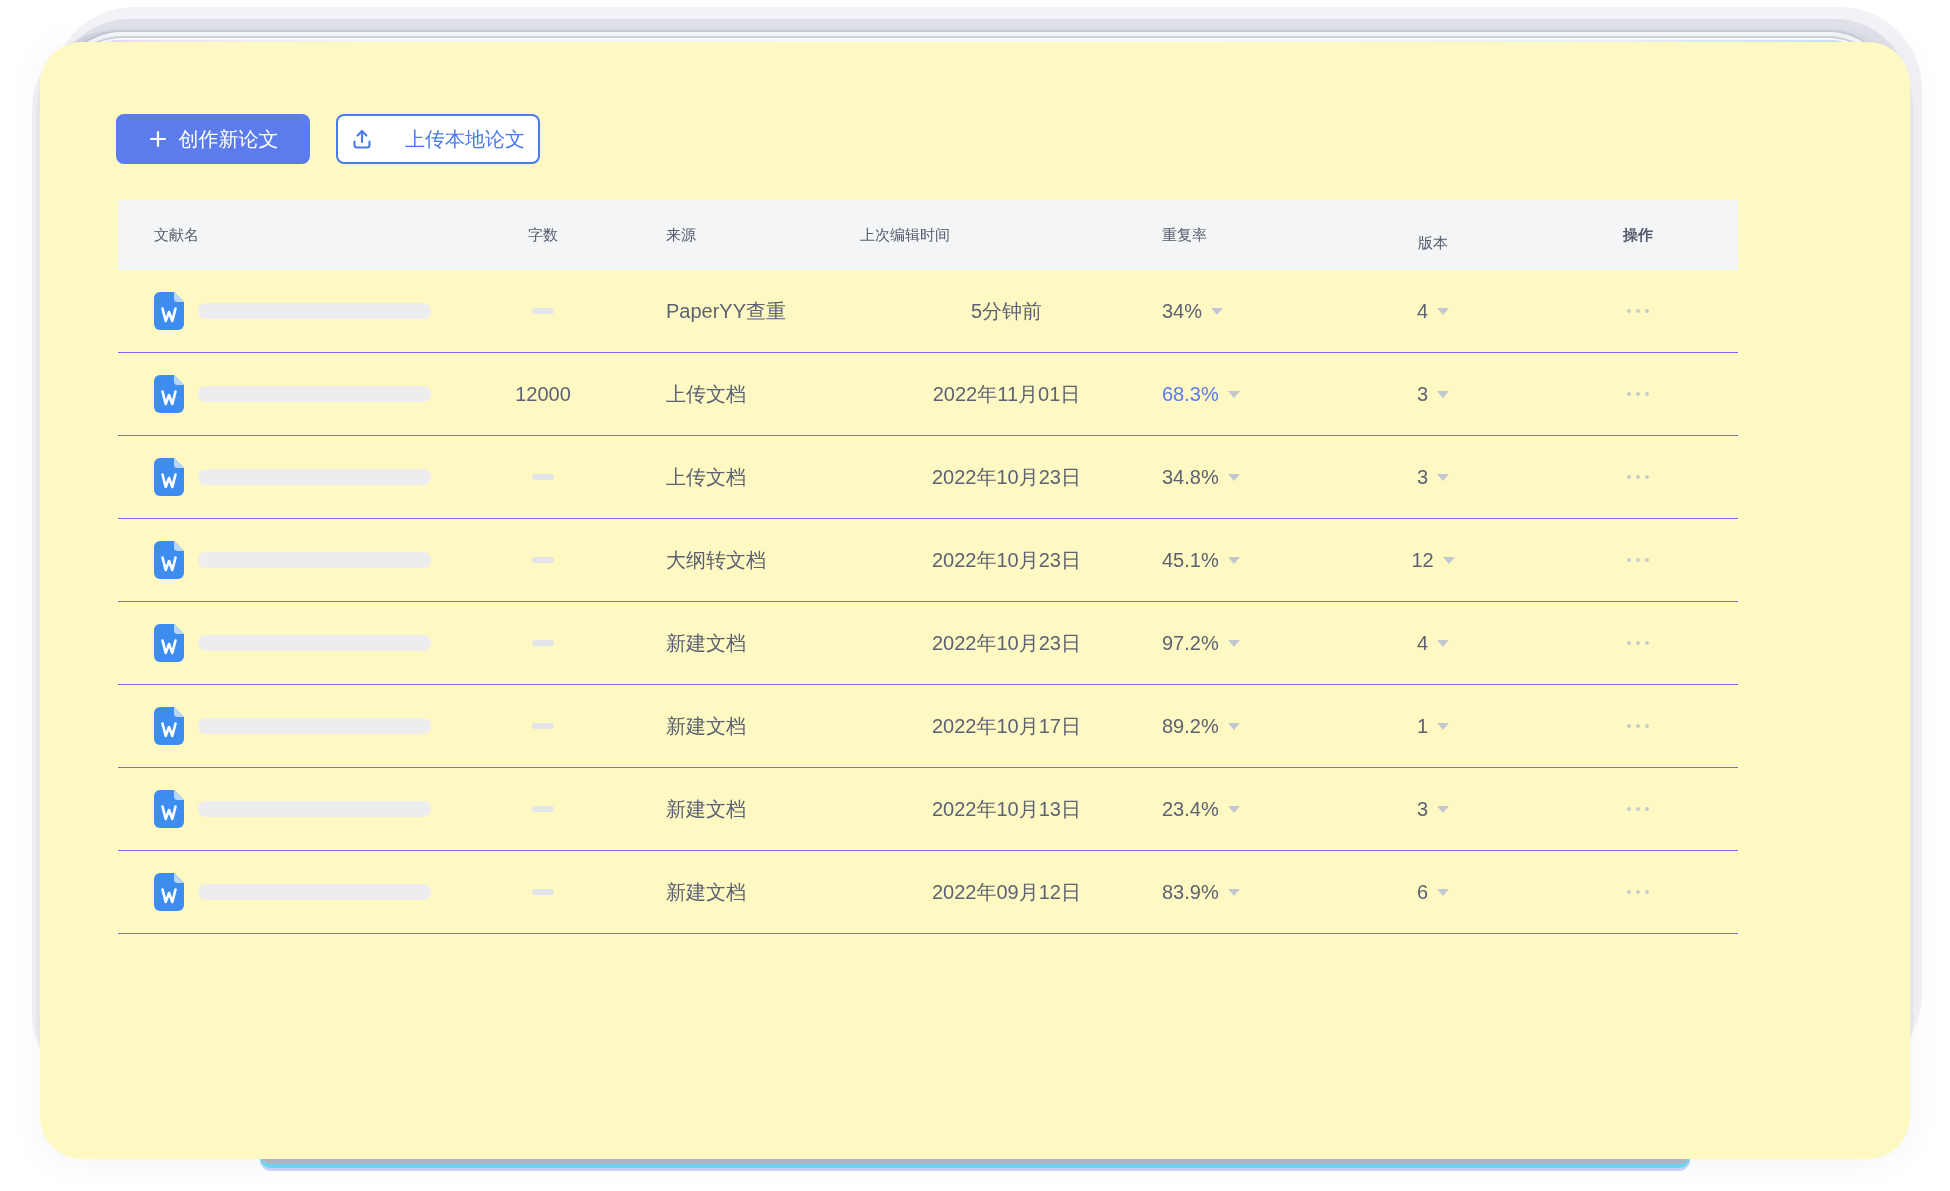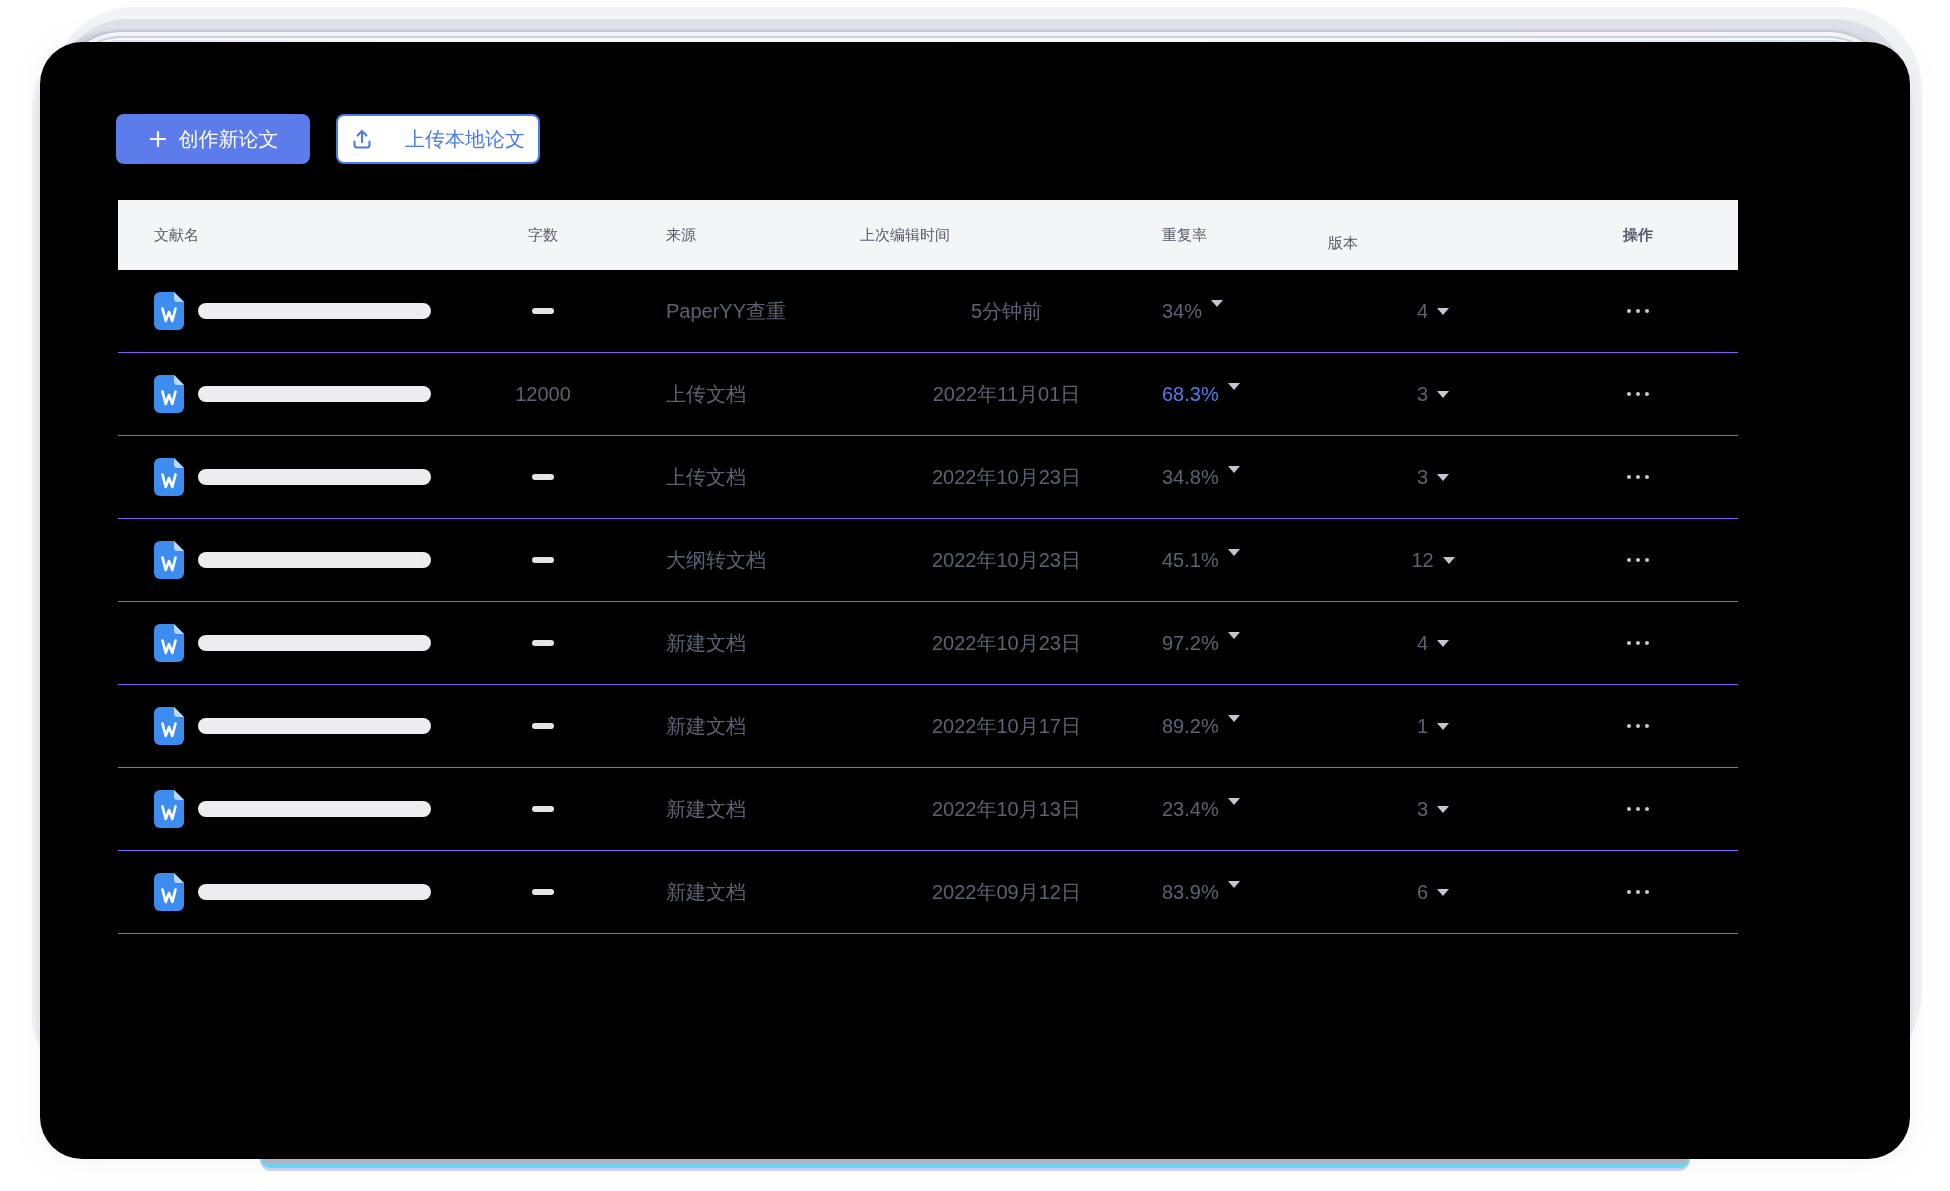--- a/index.html
+++ b/index.html
@@ -37,48 +37,48 @@
   }
   .bottom-stack::after{
     content:"";position:absolute;left:70px;right:70px;bottom:-16px;height:11px;
     border-radius:0 0 26px 26px;background:rgba(156,162,180,.78);
     box-shadow:0 4px 0 0 rgba(88,216,240,.85), 0 7px 0 0 rgba(90,110,232,.30);
   }
 
   
   .card{
     position:absolute;left:40px;top:42px;right:40px;bottom:32px;
-    background:#000000;border-radius:42px;
+    background:#fef9c3;border-radius:42px;
     box-shadow:0 2px 30px rgba(130,140,165,.10);
   }
 
   
   .btn{position:absolute;top:72px;height:50px;border-radius:8px;display:flex;align-items:center;justify-content:center;gap:11px;font-size:20px;cursor:pointer;box-sizing:border-box;font-family:inherit;}
   .btn-create{left:76px;width:194px;background:#5b7cea;color:#ffffff;border:none;}
   .btn-upload{left:296px;width:204px;background:#ffffff;color:#4a7bea;border:2px solid #4a7bea;gap:32px;}
   .btn svg{display:block;}
 
   
   .table{position:absolute;left:78px;top:158px;width:1620px;}
   .thead,.tr{display:grid;grid-template-columns:360px 130px 240px 270px 210px 210px 200px;align-items:center;}
   .thead{height:70px;background:#f4f5f7;color:#555b6c;font-size:15px;}
   .tr{height:82px;border-bottom:1px solid #8b5cf6;font-size:20px;color:#5c6273;}
   .th,.td{box-sizing:border-box;}
   .th.c1{padding-left:36px;}
   .th.c2{text-align:center;}
   .th.c3{padding-left:58px;}
   .th.c4{padding-left:12px;}
   .th.c5{padding-left:44px;}
-  .th.c6{text-align:left;margin-top:16px;}
+  .th.c6{text-align:center;margin-top:16px;}
   .th.c7{text-align:center;font-weight:bold;}
   .td.c1{display:flex;align-items:center;gap:14px;padding-left:36px;}
   .td.c2{display:flex;justify-content:center;align-items:flex-end;}
   .td.c3{padding-left:58px;}
   .td.c4{padding-left:47px;text-align:center;}
-  .td.c5{display:flex;gap:9px;padding-left:44px;}
+  .td.c5{display:flex;align-items:center;gap:9px;padding-left:44px;}
   .td.c6{display:flex;align-items:center;justify-content:center;gap:9px;}
   .td.c7{display:flex;justify-content:center;align-items:center;}
 
   .docicon{width:30px;height:38px;flex:0 0 auto;}
   .skeleton{width:233px;height:16px;border-radius:8px;background:#ededf0;}
   .dash{width:22px;height:6px;border-radius:3px;background:#e2e4e8;}
   .caret{width:0;height:0;border-left:6px solid transparent;border-right:6px solid transparent;border-top:7px solid #c3c7d1;cursor:pointer;}
   .rate.hl{color:#587af0;}
   .dots{display:flex;gap:5px;align-items:center;cursor:pointer;padding:8px 4px;}
   .dots i{width:4px;height:4px;border-radius:50%;background:#c6cad3;}

